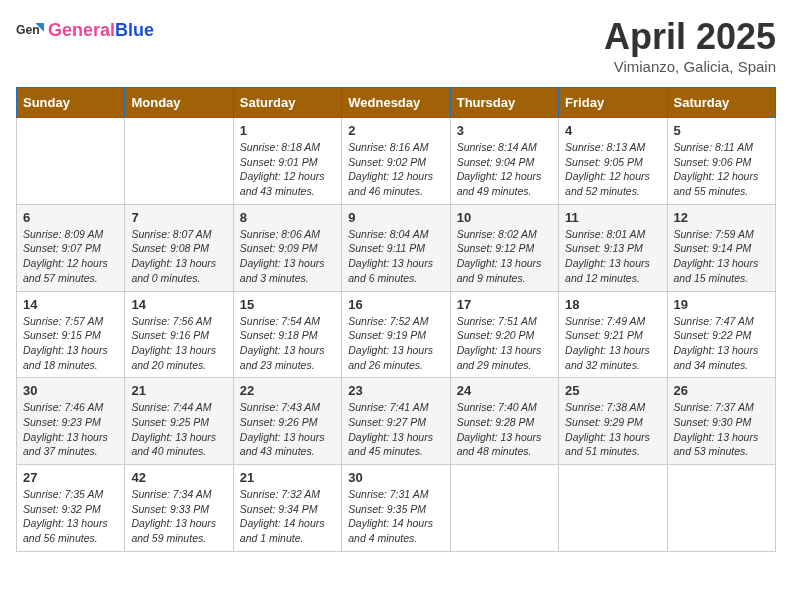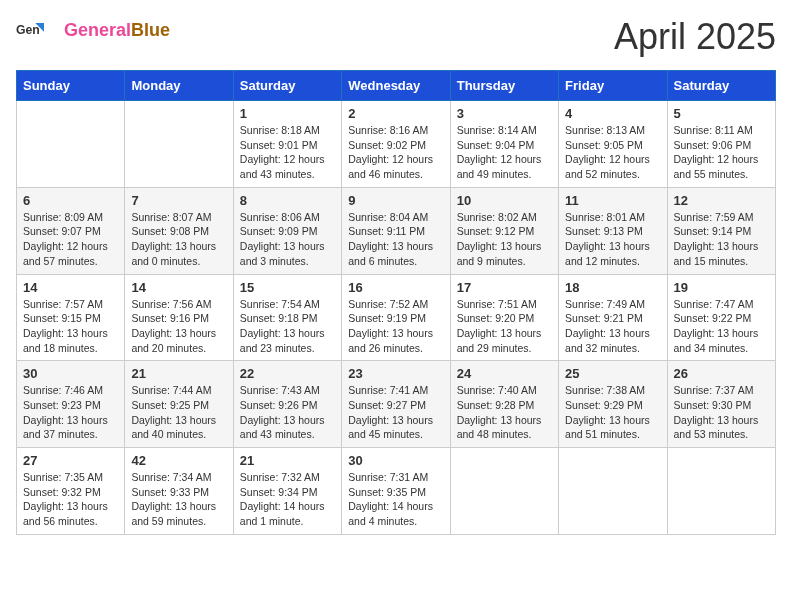--- a/index.html
+++ b/index.html
@@ -12,45 +12,45 @@
     }
     .header-area {
       display: flex;
       justify-content: space-between;
       align-items: flex-start;
       margin-bottom: 12px;
     }
     .logo {
       display: flex;
       align-items: center;
-      gap: 20px;
+      gap: 4px;
     }
     .logo-icon {
       width: 28px;
       height: 28px;
     }
     .title-area {
       text-align: right;
     }
     .main-title {
       font-size: 36px;
-      font-weight: normal;
+      font-weight: bold;
       color: #333;
     }
     .subtitle {
       font-size: 15px;
       color: #555;
     }
     .calendar {
       width: 100%;
       border-collapse: collapse;
       border: 1px solid #ccc;
     }
     .calendar th {
-      background-color: #1d4ed8;
+      background-color: #a16207;
       color: #fff;
       font-size: 13px;
       font-weight: bold;
       padding: 7px 6px;
       text-align: left;
       border: 1px solid #2070c0;
     }
     .calendar td {
       vertical-align: top;
       border: 1px solid #ccc;
@@ -65,40 +65,42 @@
       background: #f5f5f5;
     }
     .day-number {
       font-size: 13px;
       font-weight: bold;
       margin-bottom: 2px;
     }
     .day-info {
       line-height: 1.4;
       font-size: 10.5px;
+      font-style: italic;
     }
     .empty-cell {
       background: #fafafa;
     }
   </style>
 </head>
 <body>
 
 <div class="header-area">
   <div class="logo">
     <svg class="logo-icon" viewBox="0 0 32 32" xmlns="http://www.w3.org/2000/svg">
       <text x="0" y="20" font-size="14" font-weight="bold" fill="#333">Gen</text>
       <polygon points="22,8 32,8 32,18" fill="#2b7fd4"></polygon>
     </svg>
     <div>
-      <span style="font-size:18px;font-weight:bold;color:#ec4899;">General</span><span style="font-size:18px;font-weight:bold;color:#a16207;">Blue</span>
+      <span style="font-size:18px;font-weight:bold;color:#ec4899;">General</span><span style="font-size:18px;font-weight:bold;color:#1d4ed8;">Blue</span>
     </div>
   </div>
   <div class="title-area">
     <div class="main-title">April 2025</div>
+    <div class="subtitle">Vimianzo, Galicia, Spain</div>
   </div>
 </div>
 
 <table class="calendar" id="cal-table">
   <thead>
     <tr id="header-row">
         <th>Sunday</th>
         <th>Monday</th>
         <th>Saturday</th>
         <th>Wednesday</th>

